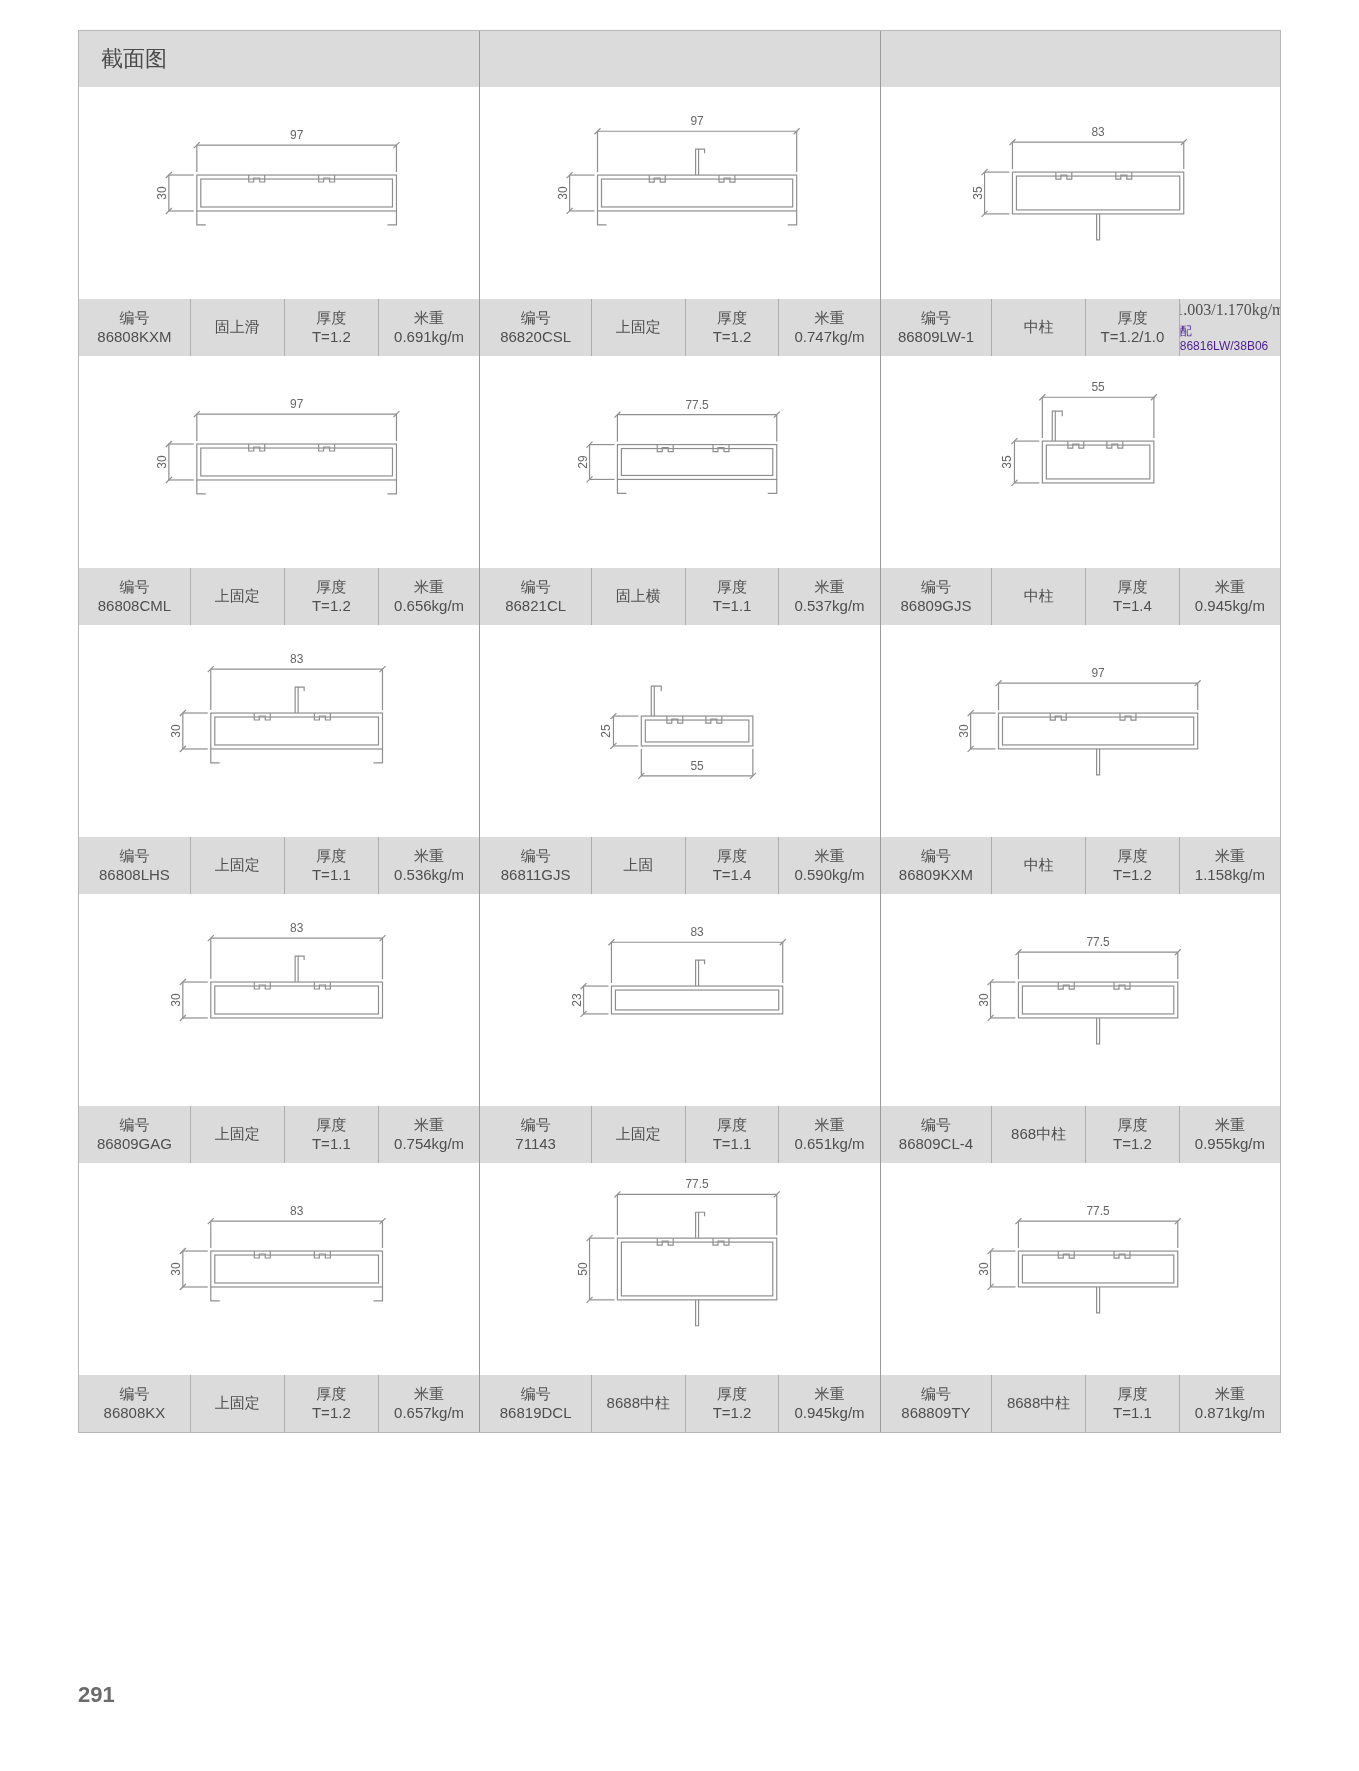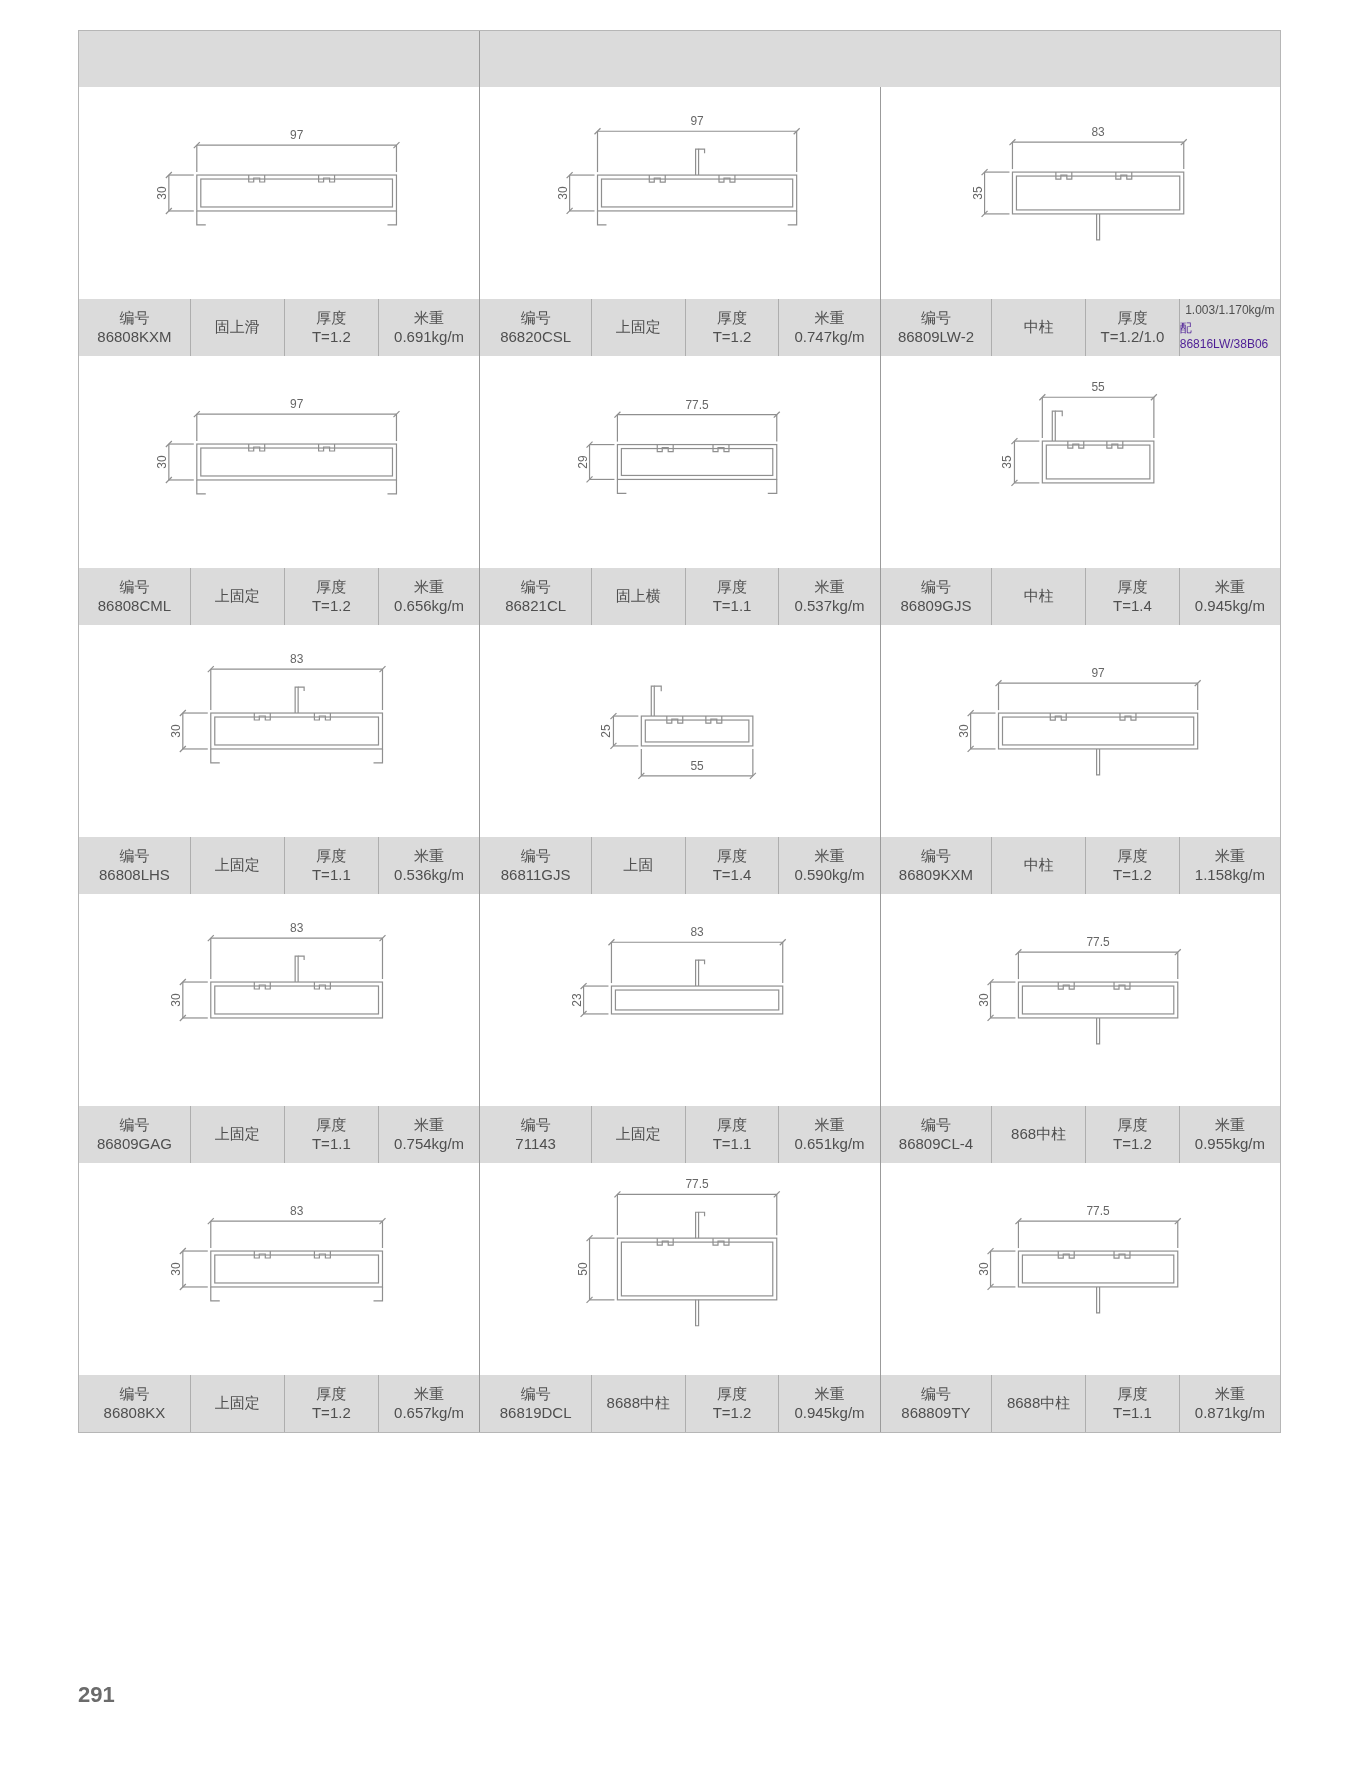--- a/index.html
+++ b/index.html
@@ -31,31 +31,34 @@
   svg rect,svg path,svg line{stroke:#8f8f8f;fill:none;stroke-width:1.2;}
   svg text{fill:#666;font-size:12px;stroke:none;font-family:"Liberation Sans","DejaVu Sans",sans-serif;}
 
   .strip{height:57px;background:#dbdbdb;display:grid;grid-template-columns:1.18fr 1fr 1fr 1.08fr;}
   .box{display:flex;flex-direction:column;align-items:center;justify-content:center;gap:3px;overflow:hidden;}
   .box + .box{border-left:1px solid #aeaeae;}
   .lbl{font-size:15px;color:#4f4f4f;line-height:1.1;}
   .val{font-size:15px;color:#4f4f4f;line-height:1.1;}
   .lbl:empty,.val2:empty{display:none;}
   .val2{font-size:12px;color:#4c1d95;line-height:1.3;}
-  .box.special .val{font-size:12px;line-height:1.3;}
+  .box.special .val{font-size:16px;line-height:1.3;font-family:Liberation Serif, serif;}
 
   .footer{position:absolute;left:78px;top:1682px;font-size:22px;font-weight:700;color:#6b6b6b;}
 </style>
 </head>
 <body>
 
 <div class="page">
 
   <div class="table">
     <div class="thead">
+      <div>
+        <span class="section-title">截面图</span>
+      </div>
       <div></div>
       <div></div>
     </div>
     <div class="grid">
   <div class="cell">
     <div class="draw">
       <svg viewBox="0 0 401 212">
               <rect x="118" y="88" width="200" height="36"></rect>
               <rect x="122" y="92" width="192" height="28"></rect>
               <path d="M 170 88 v7 h5 v-4 h6 v4 h5 v-7"></path>
@@ -159,21 +162,21 @@
               <line x1="129" y1="127" x2="104" y2="127"></line>
               <line x1="104" y1="85" x2="104" y2="127"></line>
               <line x1="101" y1="88" x2="107" y2="82"></line>
               <line x1="101" y1="130" x2="107" y2="124"></line>
               <text x="97" y="110" text-anchor="middle" transform="rotate(-90 97 106)">35</text>
             </svg>
     </div>
     <div class="strip">
       <div class="box">
         <div class="lbl">编号</div>
-        <div class="val">86809LW-2</div>
+        <div class="val">86809LW-1</div>
       </div>
       <div class="box">
         <div class="val">中柱</div>
       </div>
       <div class="box">
         <div class="lbl">厚度</div>
         <div class="val">T=1.2/1.0</div>
       </div>
       <div class="box weight special">
 

